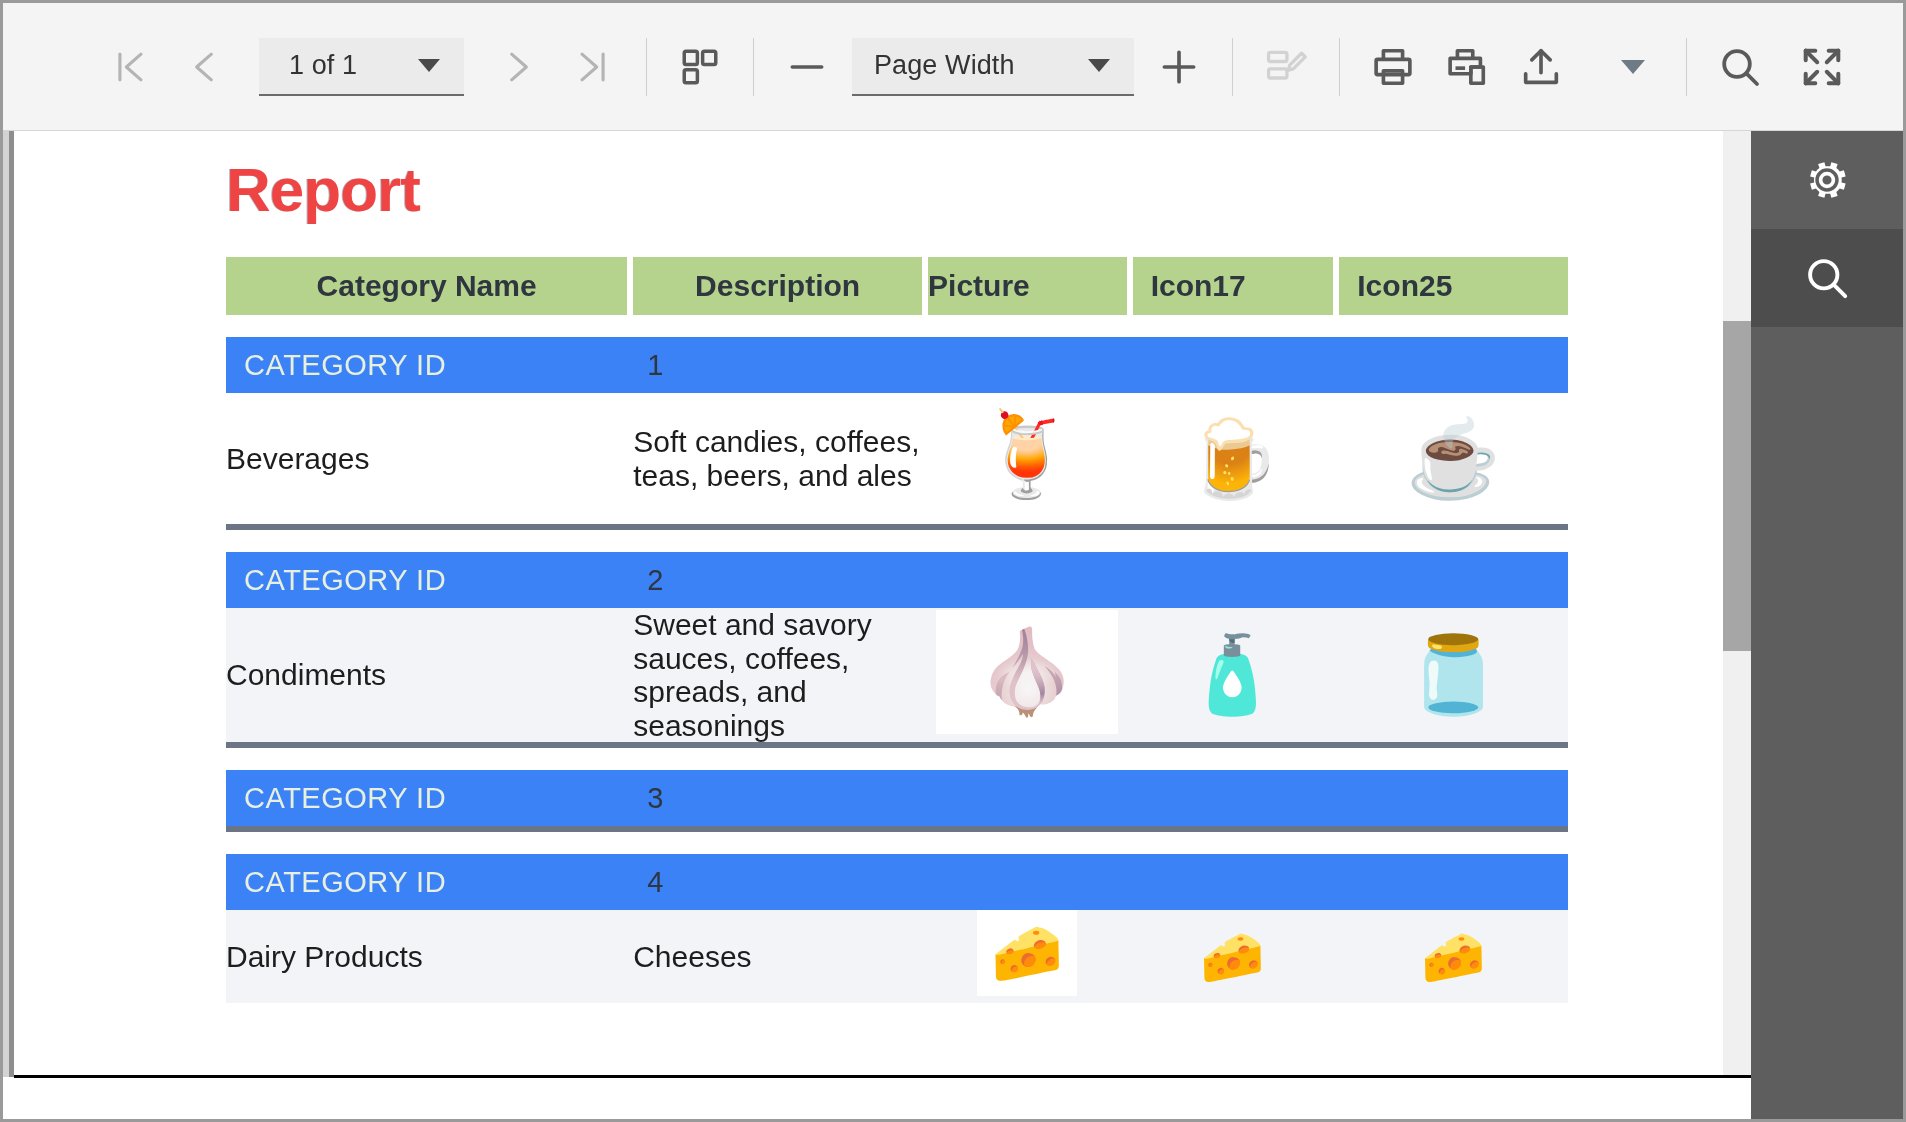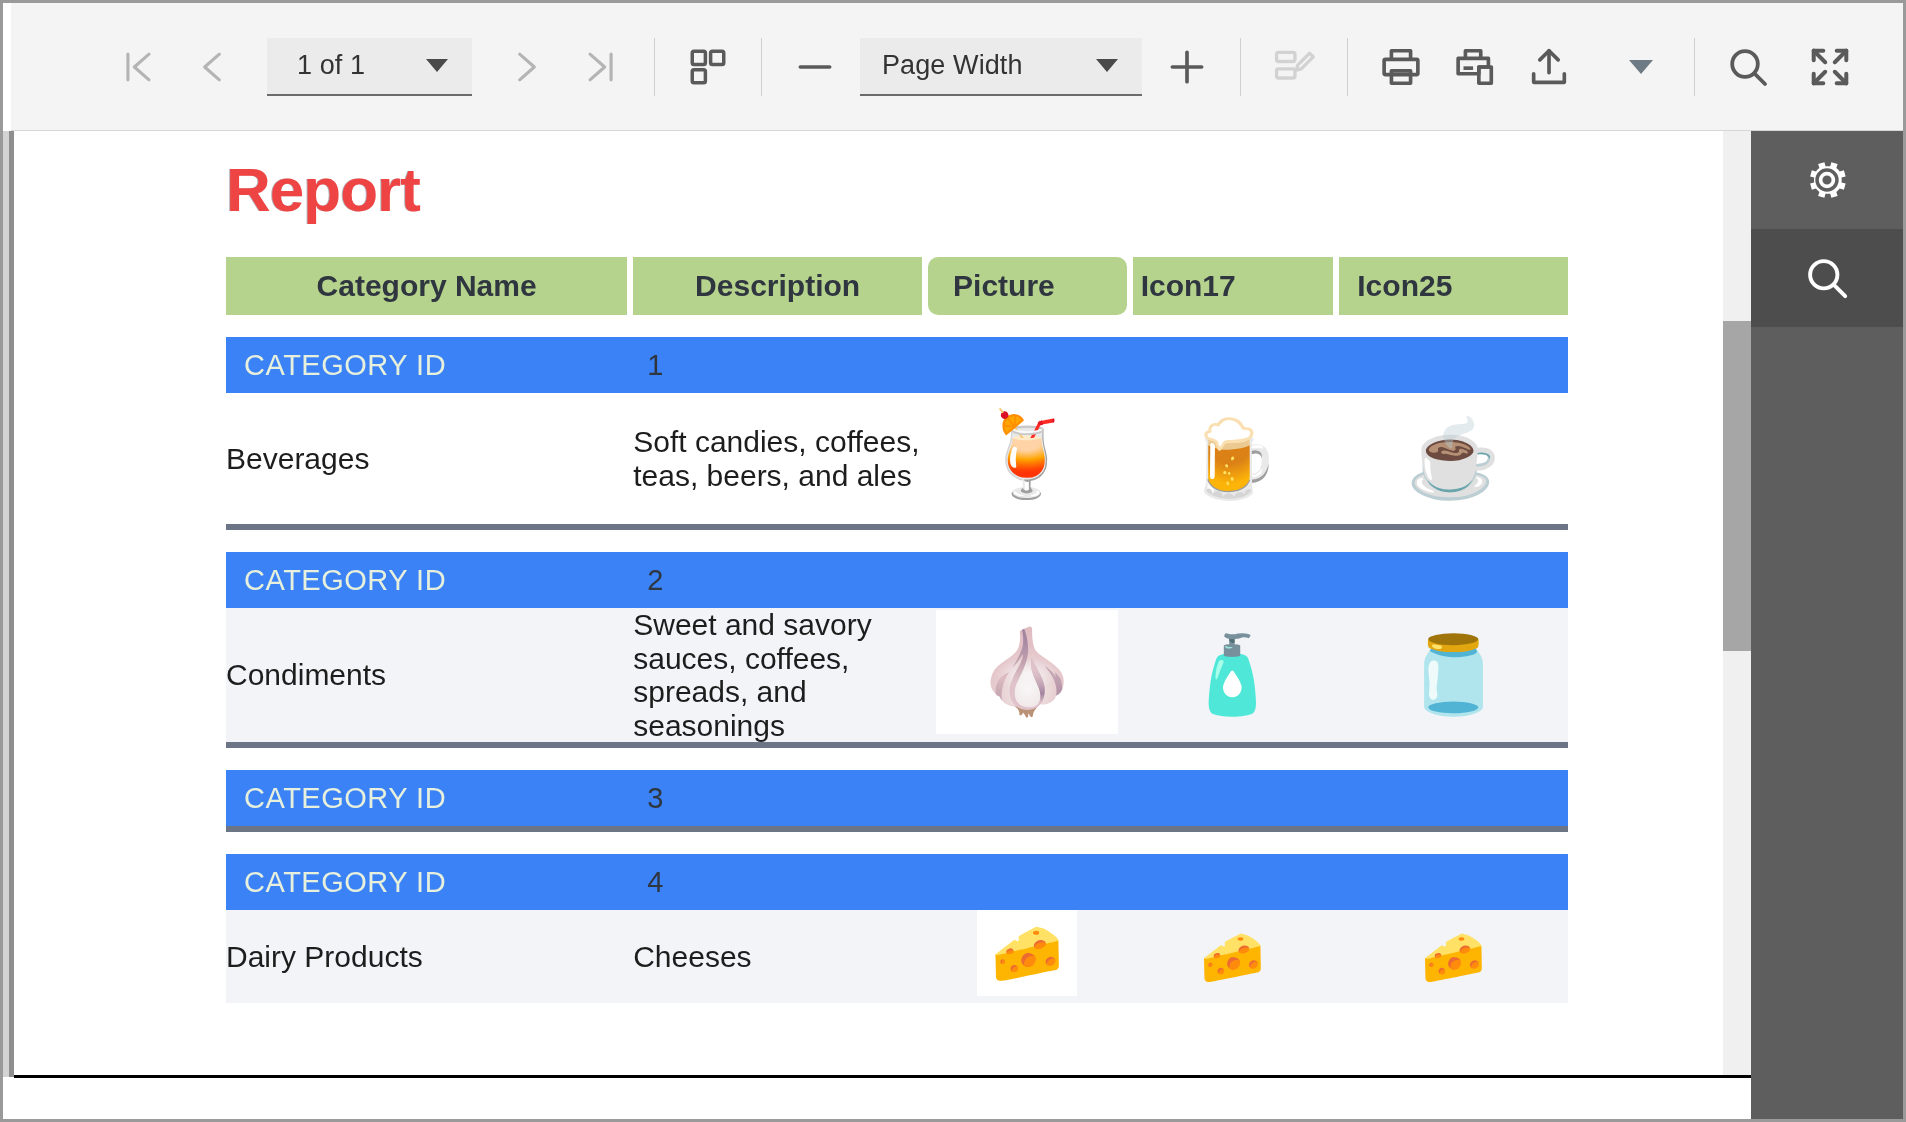--- a/index.html
+++ b/index.html
@@ -4,21 +4,21 @@
 <style>
   * { box-sizing: border-box; margin:0; padding:0; }
   html,body { width:1906px; height:1122px; overflow:hidden; background:#fff;
               font-family:"Liberation Sans", sans-serif; }
 
   
   #window { position:absolute; inset:0; background:#ffffff;
             border:3px solid #9a9a9a; }
 
   
-  #toolbar { position:absolute; left:8px; top:0; right:0; height:128px;
+  #toolbar { position:absolute; left:0; top:0; right:0; height:128px;
              background:#f4f4f4; border-bottom:1px solid #d6d6d6;
              display:flex; align-items:center; }
   .tb-spacer-left { width:90px; }
   .tb-btn { width:74px; height:74px; display:flex; align-items:center;
             justify-content:center; cursor:pointer; flex:0 0 auto; }
   .tb-btn svg { display:block; }
   .tb-sep { width:1px; height:58px; background:#cfcfcf; margin:0 16px; flex:0 0 auto; }
   .gap { width:18px; flex:0 0 auto; }
   .gap-sm { width:8px; flex:0 0 auto; }
 
@@ -266,23 +266,23 @@
           <div id="rtitle">Report</div>
 
           <table class="rpt">
 
             <tbody>
                 <tr>
               <th class="hcell c-name">Category Name</th>
               <th class="hgap"></th>
               <th class="hcell c-desc">Description</th>
               <th class="hgap"></th>
-              <th class="hcell c-pic" style="text-align:left;padding-left:25px;border-radius:10px;">Picture</th>
+              <th class="hcell c-pic" style="text-align:left;padding-left:0;">Picture</th>
               <th class="hgap"></th>
-              <th class="hcell c-i17" style="text-align:left;padding-left:8px;">Icon17</th>
+              <th class="hcell c-i17" style="text-align:left;padding-left:18px;">Icon17</th>
               <th class="hgap"></th>
               <th class="hcell c-i25" style="text-align:left;padding-left:18px;">Icon25</th>
             </tr>
 
             <tr class="rowgap">
               <td colspan="9"></td>
             </tr>
 
             <tr class="grow">
               <td class="glabel">CATEGORY ID</td>

